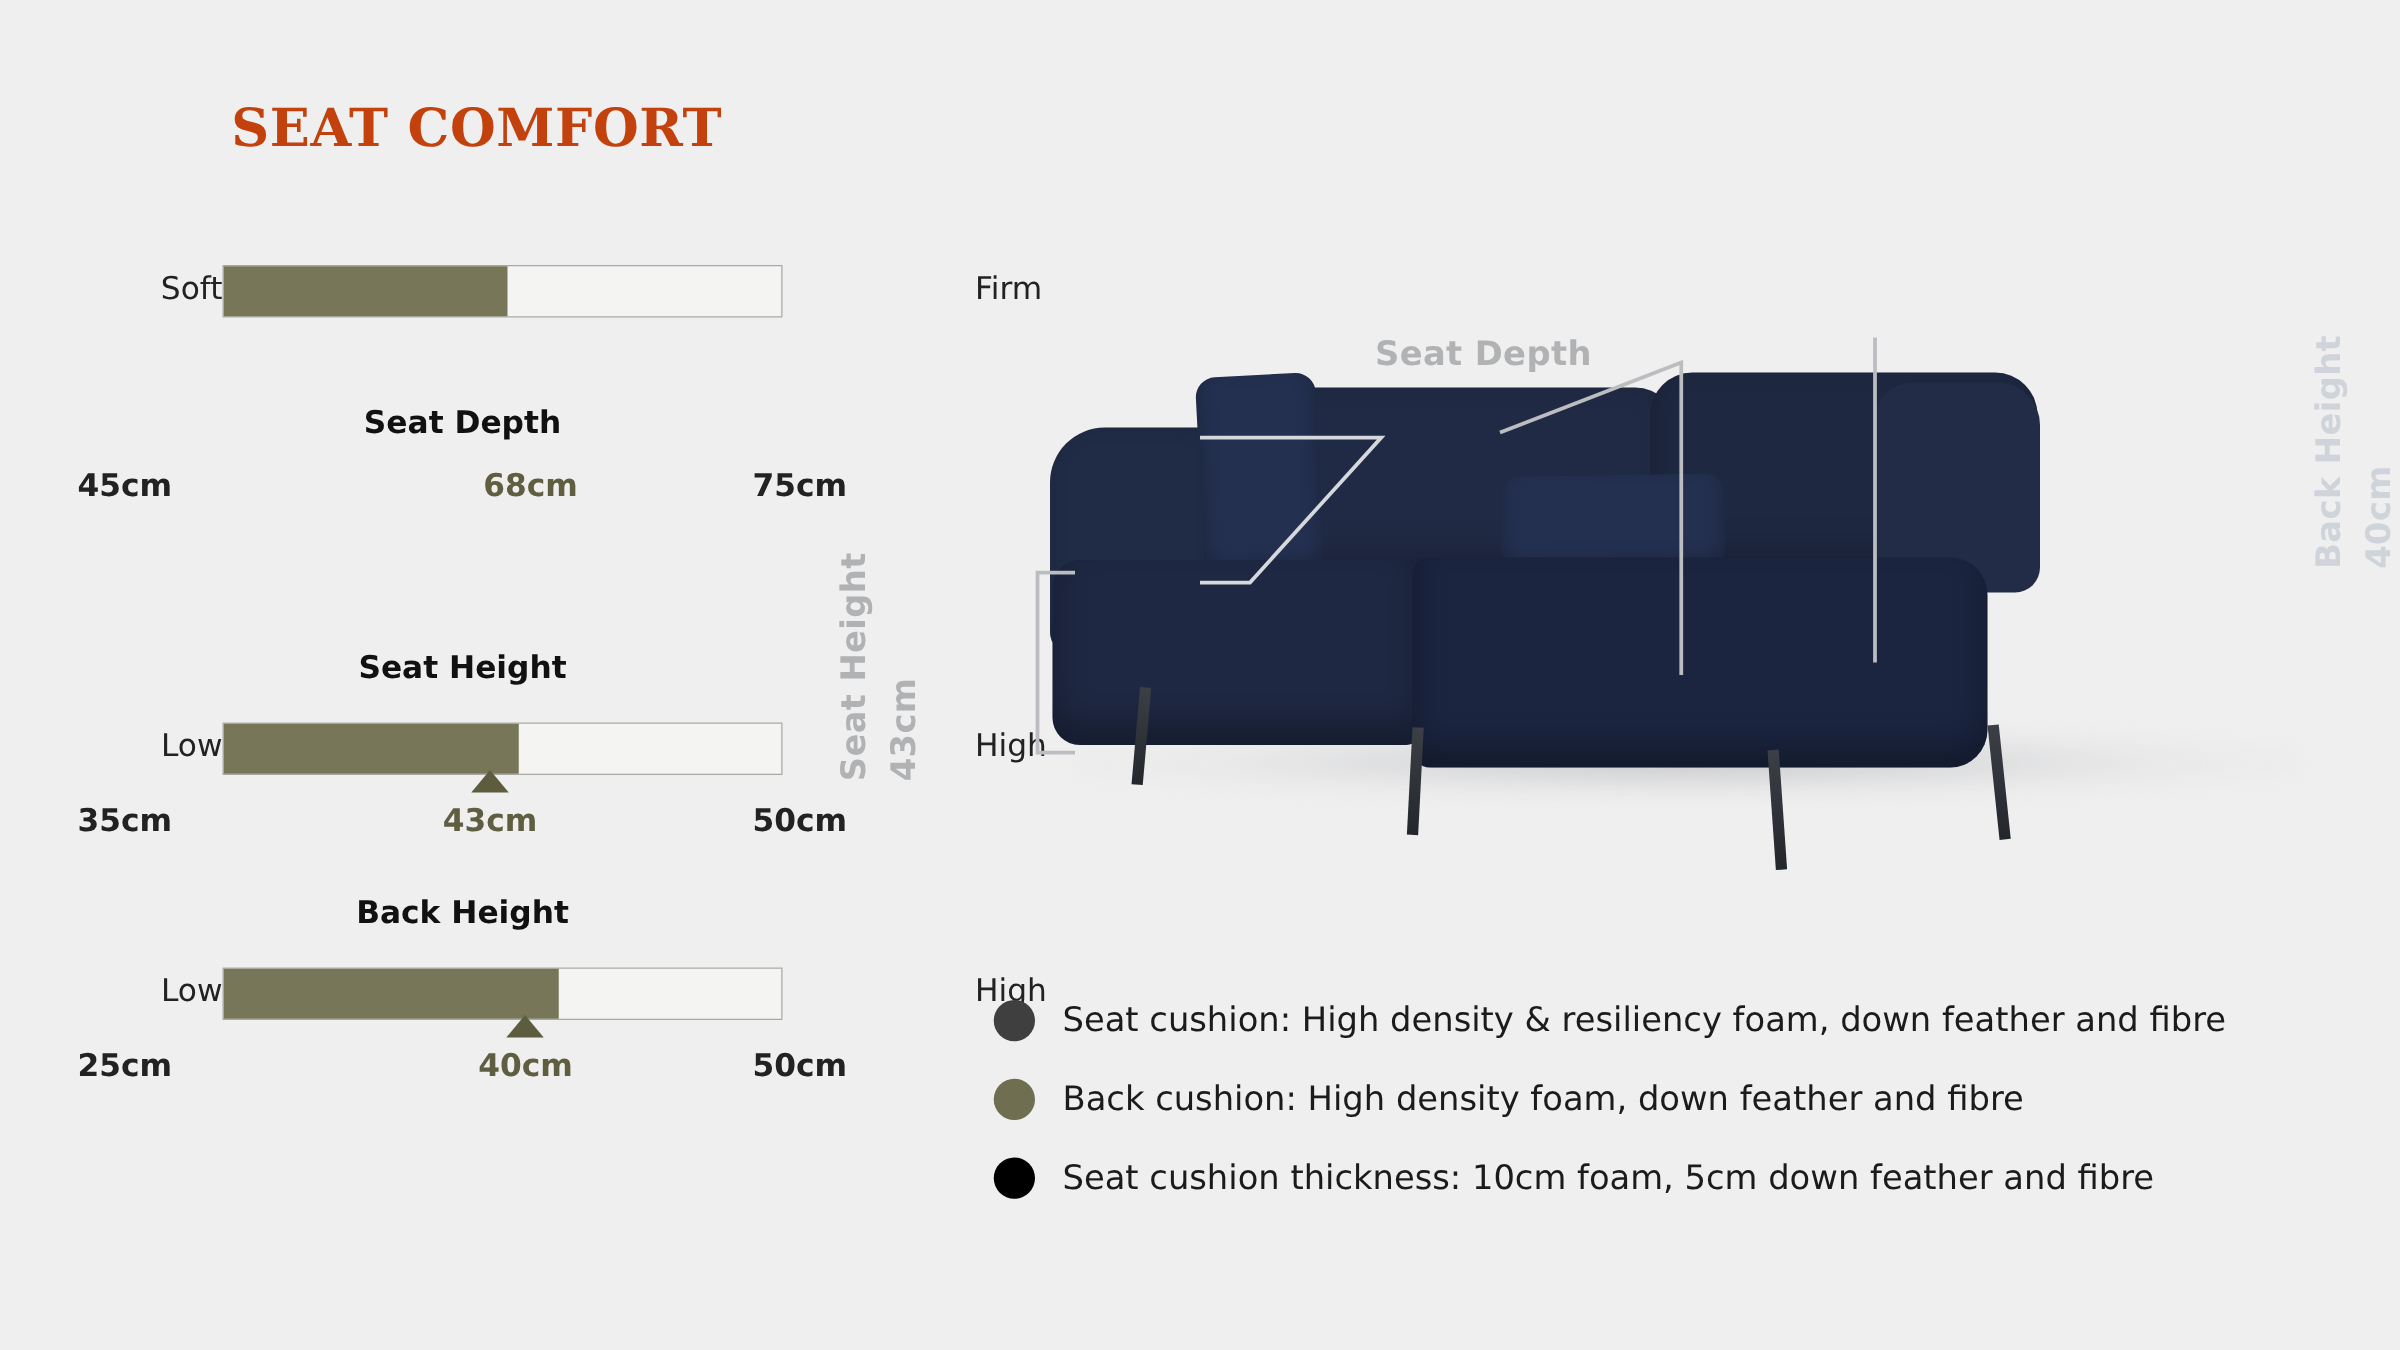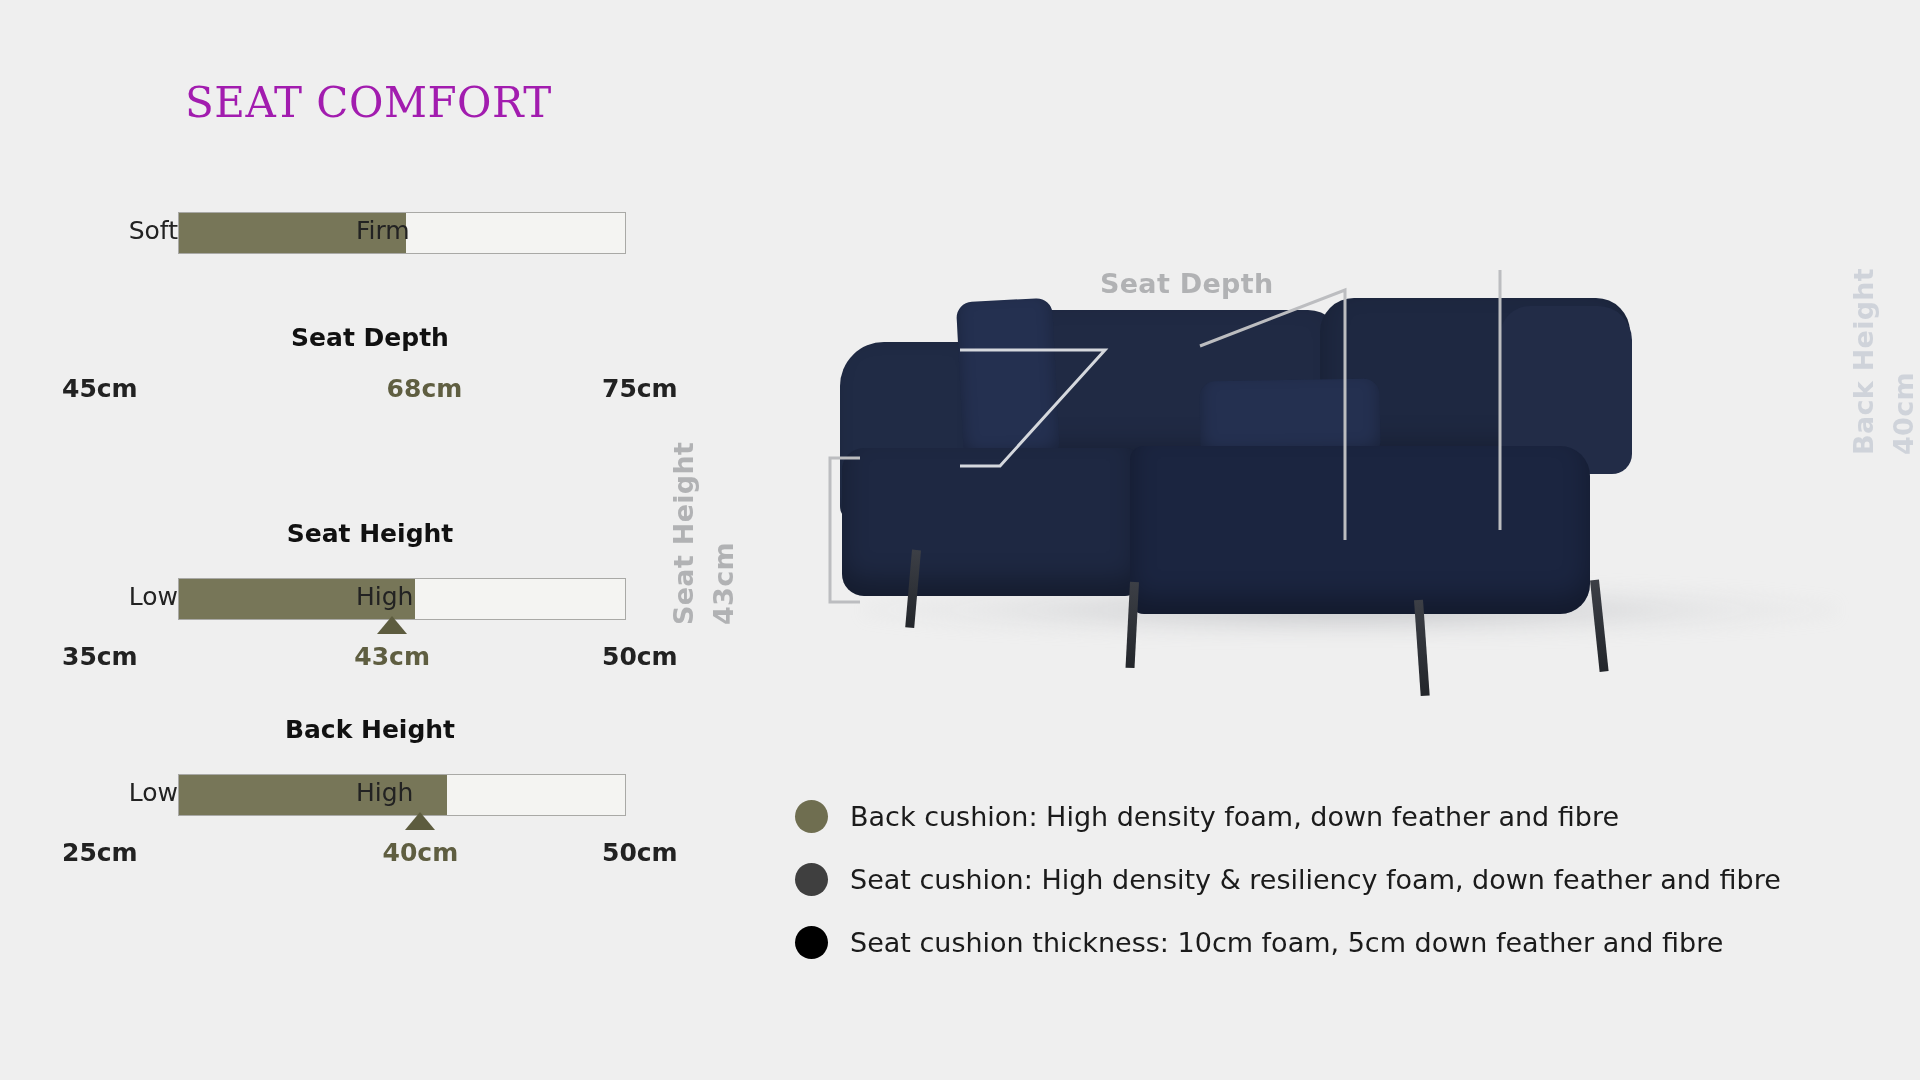--- a/index.html
+++ b/index.html
@@ -10,21 +10,21 @@
     overflow:hidden;
     position:relative;
   }
   .page{position:absolute;inset:0;display:flex;}
 
   
   .left{width:760px;position:relative;flex:none;}
   .title{
     position:absolute;left:185px;top:78px;
     font-family:"DejaVu Serif","Liberation Serif",serif;
-    font-weight:normal;font-size:42px;letter-spacing:.5px;color:#a21caf;
+    font-weight:bold;font-size:42px;letter-spacing:.5px;color:#c2410c;
     white-space:nowrap;
   }
   .metric{position:absolute;left:0;width:760px;}
   .metric .m-title{
     text-align:center;width:620px;margin-left:60px;
     font-size:25px;font-weight:bold;color:#111;
   }
   .m-row{position:relative;height:42px;margin-top:30px;}
   .m-left-label{
     position:absolute;right:100%;left:auto;
@@ -37,21 +37,21 @@
     background:#f4f4f2;border:1px solid #a9a9a6;box-sizing:border-box;
   }
   .fill{position:absolute;left:0;top:0;bottom:0;background:#777658;}
   .marker{
     position:absolute;top:38px;width:0;height:0;
     border-left:15px solid transparent;border-right:15px solid transparent;
     border-bottom:18px solid #5d5c3f;
     transform:translateX(-50%);
   }
   .m-right-label{
-    position:absolute;left:178px;
+    position:absolute;left:178px;margin-left:424px;
     top:4px;font-size:25px;color:#222;white-space:nowrap;
   }
   .scale{position:relative;height:34px;margin-top:22px;}
   .sc{position:absolute;font-size:25px;color:#222;white-space:nowrap;font-weight:bold;}
   .sc.min{left:62px;}
   .sc.val{font-weight:bold;color:#5f5e41;transform:translateX(-50%);}
   .sc.max{left:602px;}
 
   
   .right{flex:1;position:relative;}
@@ -216,26 +216,26 @@
         <polyline points="700,20 700,280" fill="none" stroke="#bcbdc0" stroke-width="3"></polyline>
 
         <polyline points="160,100 305,100 200,216 160,216" fill="none" stroke="#d5d8dd" stroke-width="3"></polyline>
 
         <polyline points="60,208 30,208 30,352 60,352" fill="none" stroke="#bcbdc0" stroke-width="3"></polyline>
       </svg>
     </div>
 
     <div class="legend">
       <div class="leg-row">
+        <span class="dot" id="dot1" style="background: rgb(63, 63, 63);"></span>
+        <span class="leg-text">Seat cushion: High density &amp; resiliency foam, down feather and fibre</span>
+      </div>
+      <div class="leg-row">
         <span class="dot" id="dot0" style="background: rgb(111, 110, 80);"></span>
         <span class="leg-text">Back cushion: High density foam, down feather and fibre</span>
-      </div>
-      <div class="leg-row">
-        <span class="dot" id="dot1" style="background: rgb(63, 63, 63);"></span>
-        <span class="leg-text">Seat cushion: High density &amp; resiliency foam, down feather and fibre</span>
       </div>
       <div class="leg-row">
         <span class="dot" id="dot2" style="background: rgb(0, 0, 0);"></span>
         <span class="leg-text">Seat cushion thickness: 10cm foam, 5cm down feather and fibre</span>
       </div>
     </div>
   </div>
 </div>
 
 </body></html>

